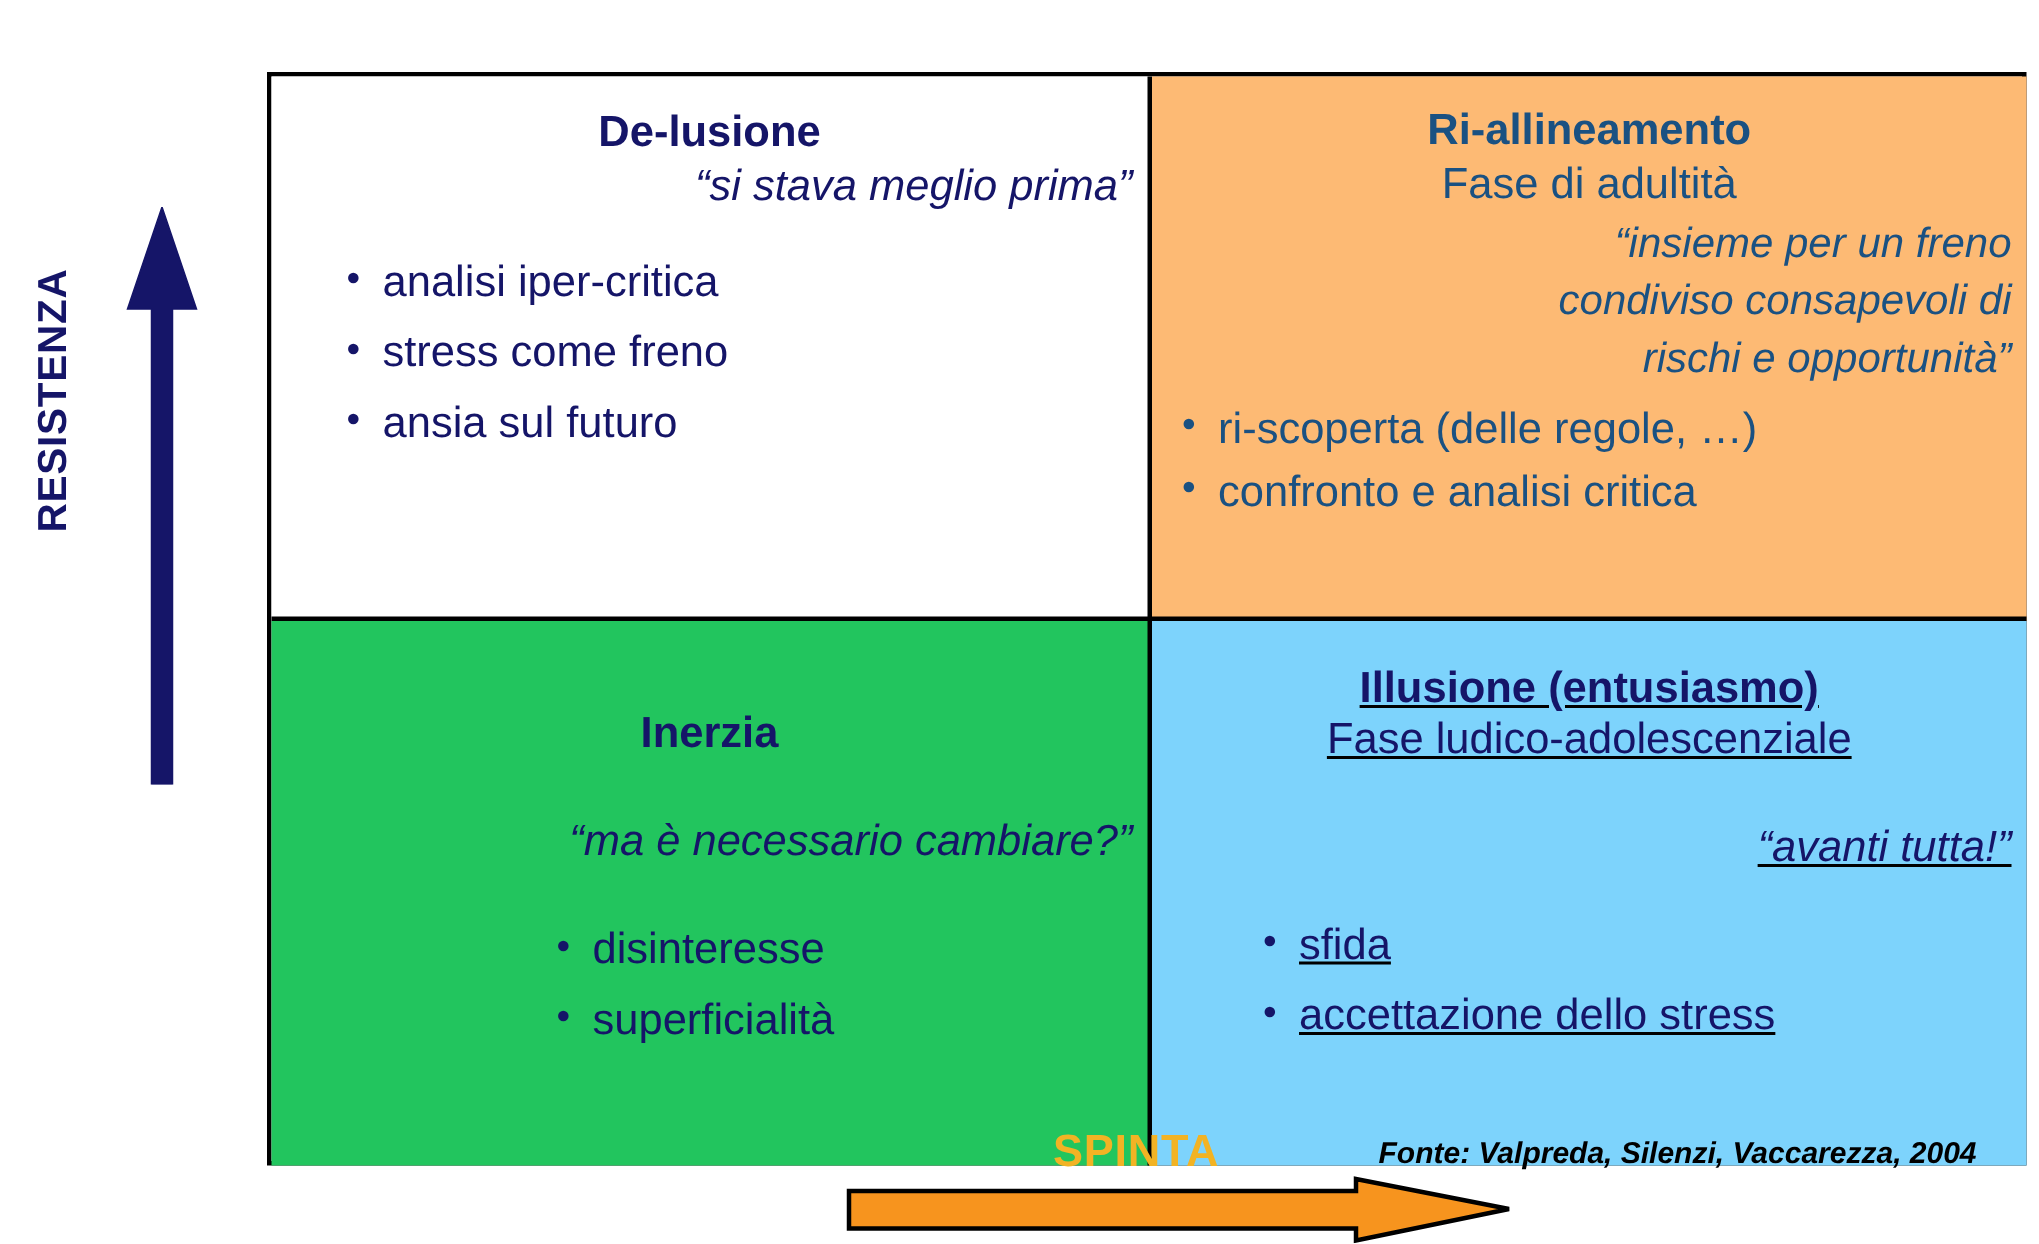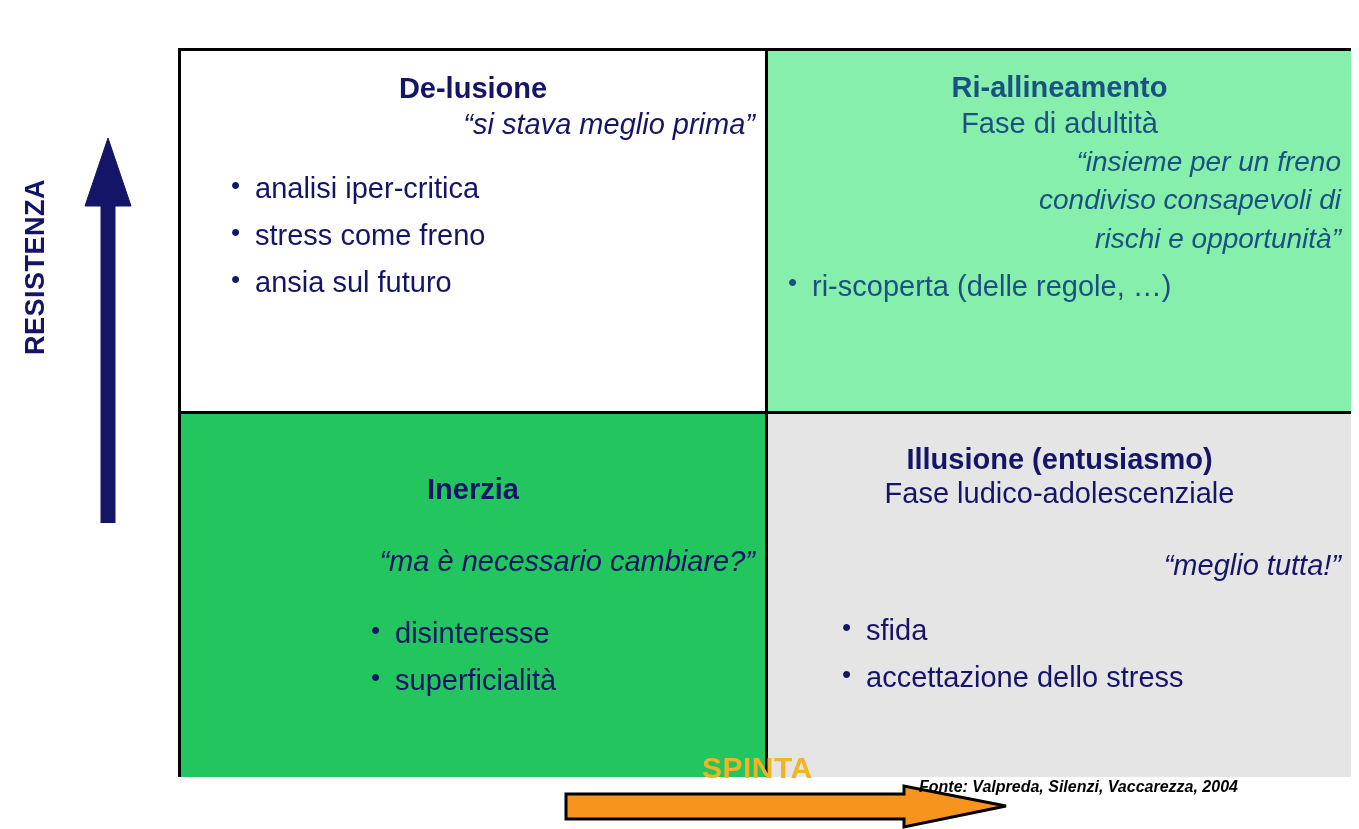--- a/index.html
+++ b/index.html
@@ -67,23 +67,23 @@
     margin-top: 37px;
   }
 
   .quad {
     position: relative;
     padding: 6px 10px 0 10px;
     overflow: hidden;
   }
 
   .quad.q-tl { border-right: 3px solid #000; border-bottom: 3px solid #000; background: #ffffff; }
-  .quad.q-tr { border-bottom: 3px solid #000; background: #86efac; }
+  .quad.q-tr { border-bottom: 3px solid #000; background: #fdba74; }
   .quad.q-bl { border-right: 3px solid #000; background: #22c55e; }
-  .quad.q-br { background: #e5e5e5; }
+  .quad.q-br { background: #7dd3fc; text-decoration: underline; }
 
   .q-title {
     text-align: center;
     font-size: 29px;
     font-weight: bold;
     color: #151568;
     line-height: 1.18;
   }
   .q-tr .q-title { color: #1a5182; }
 
@@ -160,22 +160,22 @@
     position: absolute;
     left: 564px;
     top: 784px;
     width: 444px;
     height: 45px;
   }
 
   #source-note {
     position: absolute;
     left: 919px;
-    top: 778px;
-    font-size: 16px;
+    top: 758px;
+    font-size: 20px;
     font-style: italic;
     font-weight: bold;
     color: #000000;
     white-space: nowrap;
   }
 </style>
 </head>
 <body>
 
 <div id="stage">
@@ -200,36 +200,37 @@
     </div>
 
     <div class="quad q-tr">
       <div class="q-title">Ri-allineamento</div>
       <div class="q-subtitle">Fase di adultità</div>
       <div class="q-quote">“insieme per un freno</div>
       <div class="q-quote">condiviso consapevoli di</div>
       <div class="q-quote">rischi e opportunità”</div>
       <ul class="q-bullets">
         <li>ri-scoperta (delle regole, …)</li>
+        <li>confronto e analisi critica</li>
       </ul>
     </div>
 
     <div class="quad q-bl">
       <div class="q-title">Inerzia</div>
       <div class="q-quote">“ma è necessario cambiare?”</div>
       <ul class="q-bullets">
         <li>disinteresse</li>
         <li>superficialità</li>
       </ul>
     </div>
 
     <div class="quad q-br">
       <div class="q-title">Illusione (entusiasmo)</div>
       <div class="q-subtitle">Fase ludico-adolescenziale</div>
-      <div class="q-quote">“meglio tutta!”</div>
+      <div class="q-quote">“avanti tutta!”</div>
       <ul class="q-bullets">
         <li>sfida</li>
         <li>accettazione dello stress</li>
       </ul>
     </div>
 
   </div>
 
   <div id="spinta-label">SPINTA</div>
 

